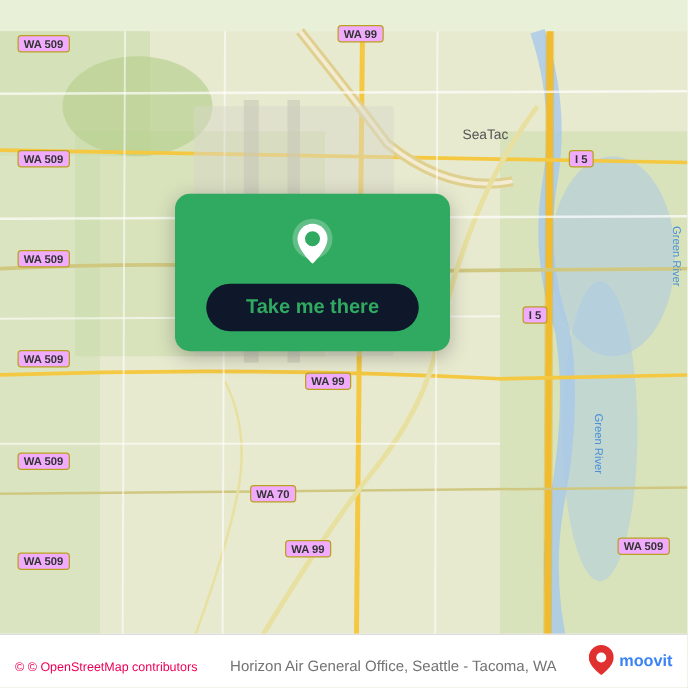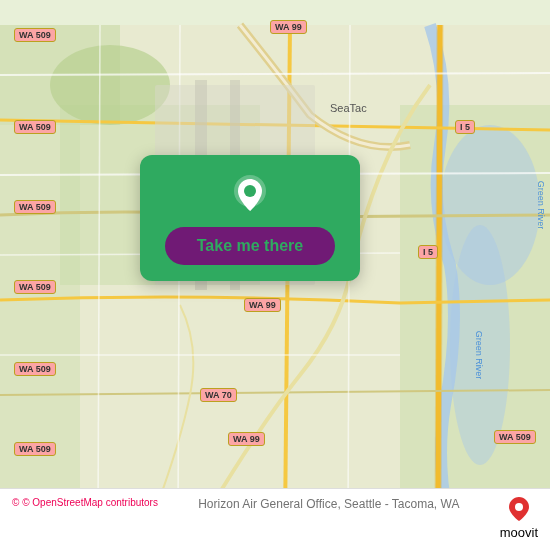--- a/index.html
+++ b/index.html
@@ -30,21 +30,21 @@
     
     .bottom-bar {
       position: absolute;
       bottom: 0;
       left: 0;
       right: 0;
       background: white;
       padding: 8px 12px 10px;
       border-top: 1px solid #ddd;
       display: flex;
-      align-items: flex-start;
+      align-items: flex-end;
       justify-content: space-between;
     }
 
     .attribution {
       font-size: 10px;
       color: #555;
     }
     .attribution span {
       color: #e05;
     }
@@ -55,23 +55,22 @@
       font-weight: 500;
       flex: 1;
       text-align: center;
     }
 
     .moovit-logo {
       display: flex;
       align-items: center;
       gap: 4px;
       font-size: 13px;
-      font-weight: normal;
-      color: #000000;
-      flex-direction: column;
+      font-weight: bold;
+      color: #3b82f6;
     }
 
     
     .popup-card {
       position: absolute;
       top: 155px;
       left: 140px;
       width: 220px;
       background: #2faa60;
       border-radius: 12px;
@@ -83,49 +82,50 @@
       z-index: 10;
     }
 
     .popup-pin-icon {
       width: 44px;
       height: 44px;
       margin-bottom: 10px;
     }
 
     .popup-button {
-      background: #701a75;
+      background: #0f172a;
       color: #2faa60;
       border: none;
       border-radius: 24px;
       padding: 10px 32px;
       font-size: 16px;
       font-weight: 600;
       cursor: pointer;
       white-space: nowrap;
     }
 
     
     .road-label {
       position: absolute;
       font-size: 9px;
-      background: #fca5a5;
+      background: #f0abfc;
       border: 1px solid #bba020;
       border-radius: 3px;
       padding: 1px 4px;
       font-weight: bold;
       color: #333;
       white-space: nowrap;
     }
 
     .seatac-label {
       position: absolute;
       font-size: 11px;
       color: #555;
       font-weight: normal;
+      margin-left: 40px;
     }
 
     .river-label {
       position: absolute;
       font-size: 9px;
       color: #4a90d9;
       transform: rotate(90deg);
       white-space: nowrap;
     }
   </style>

